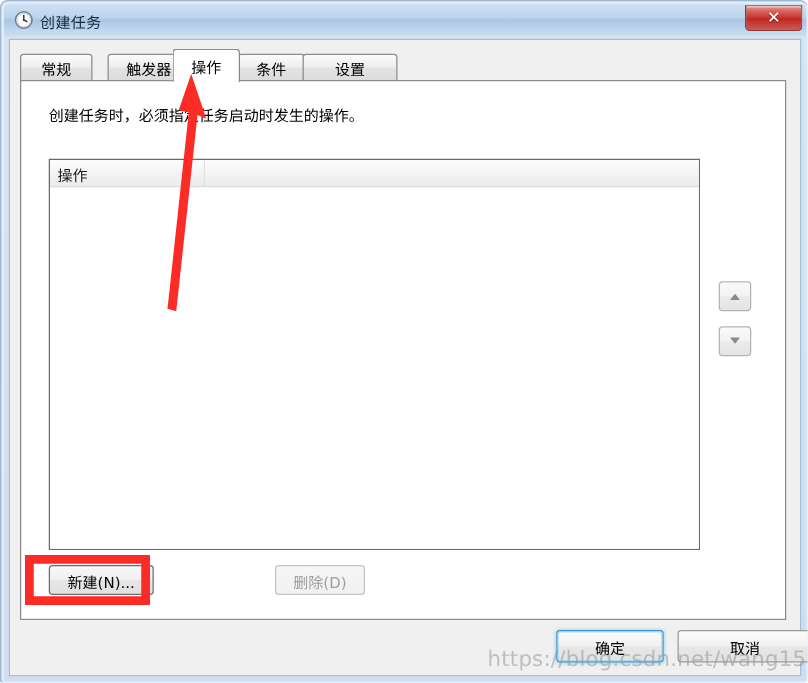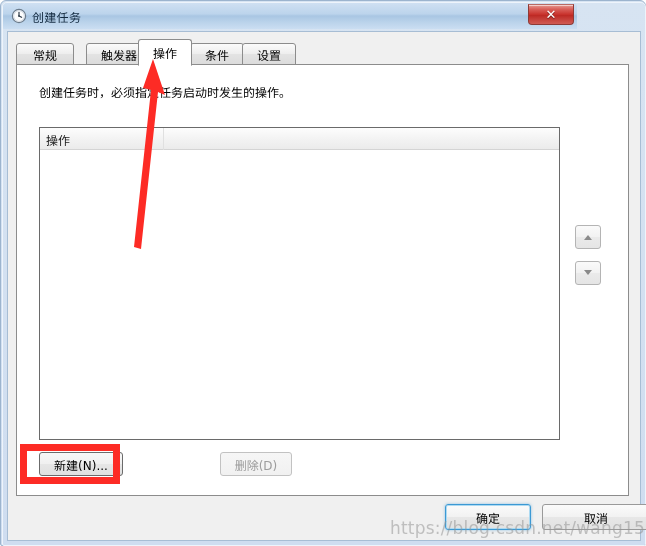--- a/index.html
+++ b/index.html
@@ -35,21 +35,21 @@
     box-sizing: border-box;
     border: 1px solid #eef4fb;
     border-radius: 5px 5px 2px 2px;
     pointer-events: none;
   }
 
   
   #titlebar {
     position: absolute;
     left: 2px; top: 2px;
-    width: 574px;
+    width: 642px;
     height: 26px;
     box-sizing: border-box;
     background: linear-gradient(to bottom,
         #cfe0f2 0%, #bcd4ec 42%, #a9c6e3 50%, #b9d2ea 72%, #cbdef2 100%);
     border-radius: 4px 4px 0 0;
   }
   #title-icon {
     position: absolute;
     left: 8px; top: 5px;
     width: 16px; height: 16px;
@@ -331,21 +331,21 @@
       </div>
       <div class="tab" id="tab-1" style="left:58px;width:66px;margin-left:12px;">
         <span>触发器</span>
       </div>
       <div class="tab active" id="tab-2" style="left:122px;width:54px;">
         <span>操作</span>
       </div>
       <div class="tab" id="tab-3" style="left:174px;width:54px;">
         <span>条件</span>
       </div>
-      <div class="tab" id="tab-4" style="left:226px;width:54px;">
+      <div class="tab" id="tab-4" style="left:226px;width:76px;">
         <span>设置</span>
       </div>
     </div>
 
     <div id="tab-panel">
 
       <div id="description">创建任务时，必须指定任务启动时发生的操作。</div>
 
       <div id="actions-list">
         <div id="list-header">

